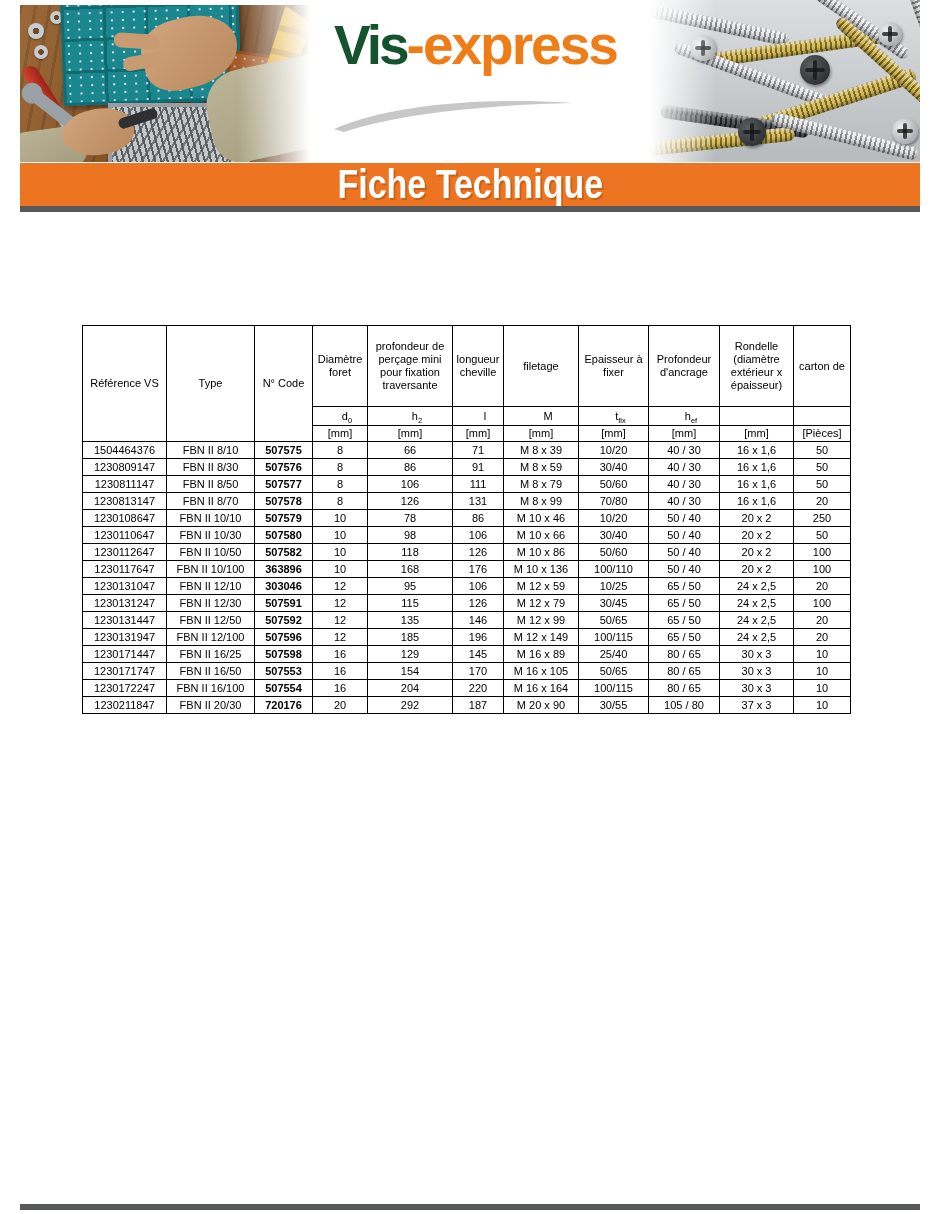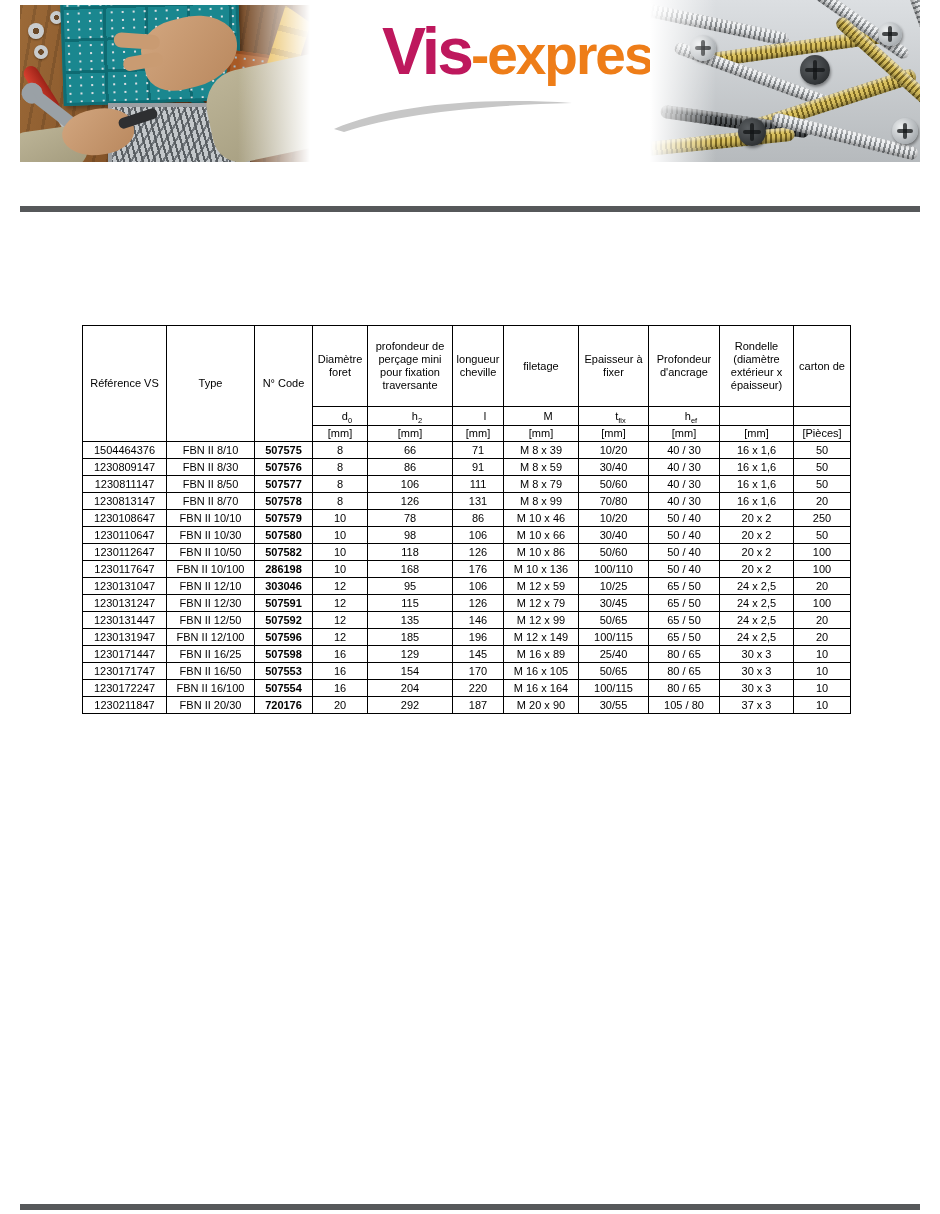--- a/index.html
+++ b/index.html
@@ -68,22 +68,22 @@
   .head::before{content:"";position:absolute;left:18%;right:18%;top:calc(50% - 2px);height:4px;
     background:rgba(18,20,22,.75);border-radius:2px;}
   .head::after{content:"";position:absolute;top:18%;bottom:18%;left:calc(50% - 2px);width:4px;
     background:rgba(18,20,22,.75);border-radius:2px;}
   .fade-left{position:absolute;left:0;top:0;bottom:0;width:66px;
     background:linear-gradient(90deg,#fff,rgba(255,255,255,0));}
 
   
   .logo{position:absolute;left:310px;top:5px;width:340px;height:157px;background:#fff;}
   .logo-line{position:absolute;left:24px;top:8px;white-space:nowrap;}
-  .logo-vis{font-size:66px;font-weight:bold;color:#be185d;letter-spacing:-3px;
-    font-family:"Liberation Sans",sans-serif;margin-left:48px;}
+  .logo-vis{font-size:55px;font-weight:bold;color:#14532d;letter-spacing:-3px;
+    font-family:"Liberation Sans",sans-serif;}
   .logo-express{font-size:55px;font-weight:bold;color:#ee7d18;letter-spacing:-2px;
     font-family:"Liberation Sans",sans-serif;}
   .swoosh{position:absolute;left:20px;top:88px;}
 
   
   .banner{position:absolute;left:20px;top:163px;width:900px;height:43px;background:#ed7420;
     display:flex;align-items:center;justify-content:center;}
   .banner-text{color:#fff;font-weight:bold;font-size:40px;transform:scaleX(.85);
     text-shadow:2px 2px 0 rgba(90,40,0,.25);white-space:nowrap;}
   .rule-top{position:absolute;left:20px;top:206px;width:900px;height:6px;background:#56585a;}
@@ -151,20 +151,23 @@
     <div class="screw sil" style="left:200px;top:-10px;width:130px;height:12px;transform:rotate(70deg);"></div>
     <div class="screw brs" style="left:170px;top:60px;width:140px;height:13px;transform:rotate(42deg);"></div>
     <div class="head head-sil" style="left:40px;top:35px;width:26px;height:26px;"></div>
     <div class="head head-blk" style="left:150px;top:55px;width:30px;height:30px;"></div>
     <div class="head head-sil" style="left:228px;top:22px;width:24px;height:24px;"></div>
     <div class="head head-blk" style="left:88px;top:118px;width:28px;height:28px;"></div>
     <div class="head head-sil" style="left:242px;top:118px;width:26px;height:26px;"></div>
     <div class="fade-left"></div>
   </div>
 
+  <div class="banner">
+    <span class="banner-text">Fiche Technique</span>
+  </div>
   <div class="rule-top"></div>
 
 
   <table class="spec">
     <colgroup>
       <col style="width:84px">
         <col style="width:88px">
         <col style="width:58px">
         <col style="width:55px">
       <col style="width:85px">
@@ -298,21 +301,21 @@
           <td>126</td>
           <td>M 10 x 86</td>
           <td>50/60</td>
           <td>50 / 40</td>
           <td>20 x 2</td>
           <td>100</td>
         </tr>
         <tr>
           <td>1230117647</td>
           <td>FBN II 10/100</td>
-          <td class="code">286198</td>
+          <td class="code">363896</td>
           <td>10</td>
           <td>168</td>
           <td>176</td>
           <td>M 10 x 136</td>
           <td>100/110</td>
           <td>50 / 40</td>
           <td>20 x 2</td>
           <td>100</td>
         </tr>
         <tr>

